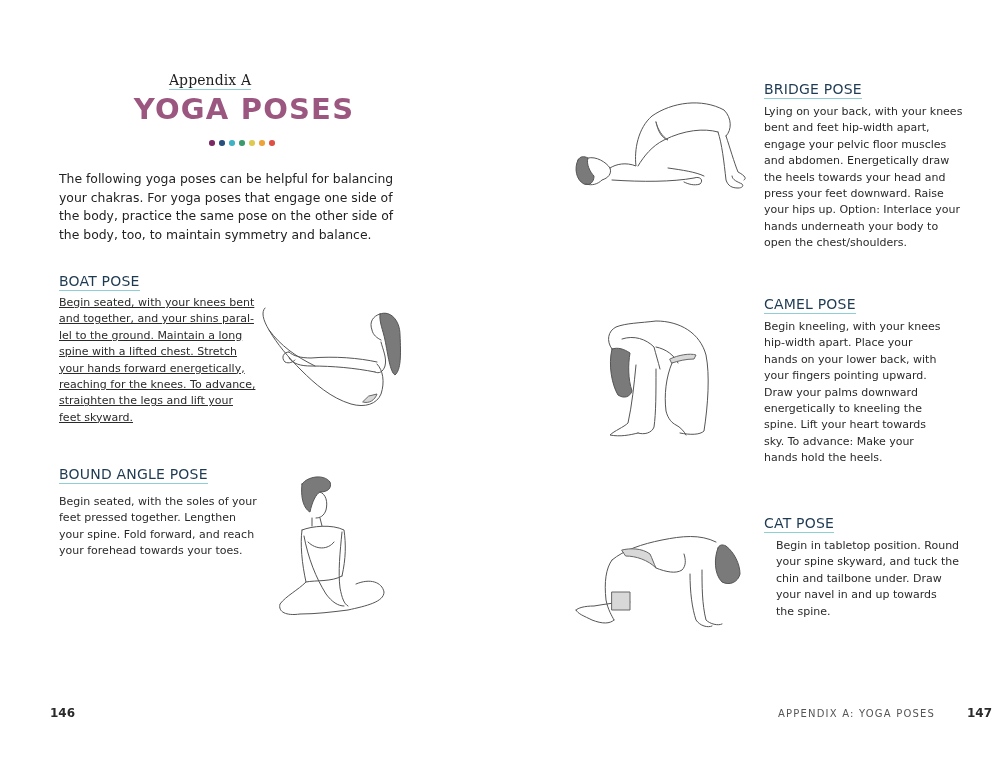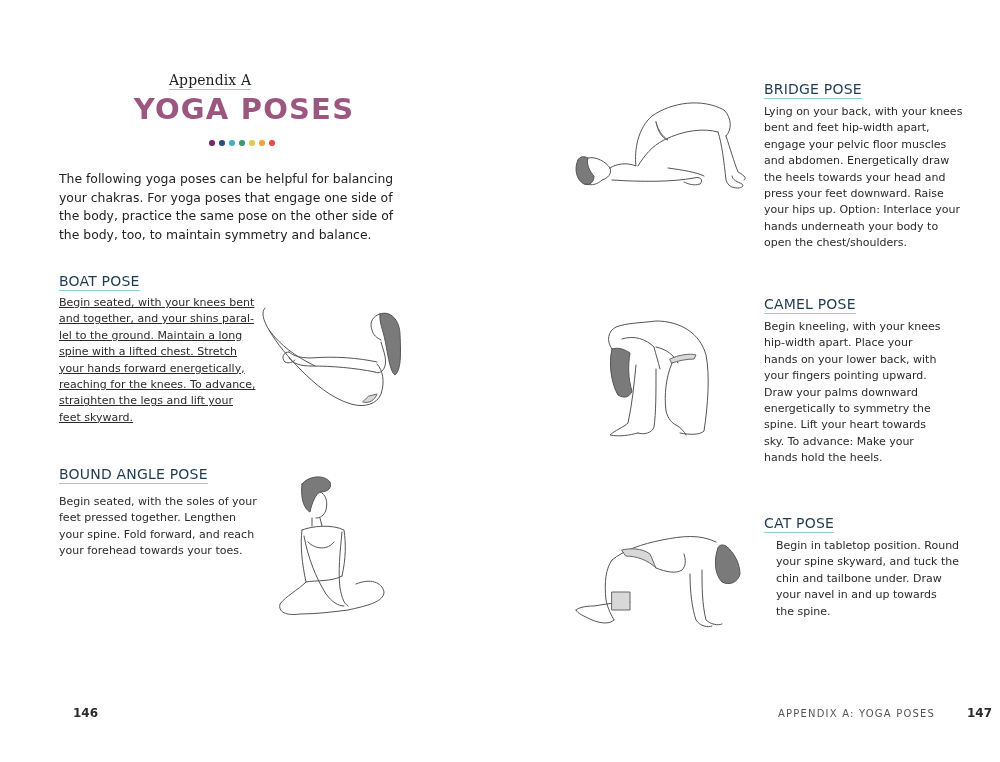--- a/index.html
+++ b/index.html
@@ -81,21 +81,21 @@
   <path d="M48 20 C54 22 56 30 54 38 C52 44 48 46 44 46"></path>
   <path d="M40 46 L40 54 M48 46 L50 54"></path>
   <path d="M30 58 C28 72 30 92 34 110 C26 118 14 124 8 132 C6 140 14 144 28 142 C44 142 60 140 76 138 C94 134 112 130 112 120 C110 110 98 106 84 112"></path>
   <path d="M30 58 C40 54 60 52 72 58 C74 72 74 86 70 104"></path>
   <path d="M36 70 C44 78 56 78 62 70"></path>
   <path d="M32 64 C36 86 44 106 54 122 C60 130 66 134 72 134"></path>
   <path d="M70 60 C68 80 66 100 68 116 C70 126 72 132 76 134"></path>
   <path d="M34 110 C44 108 60 110 70 104"></path>
 </svg>
 
-<div class="abs folio" style="left:73px; top:706px;">146</div>
+<div class="abs folio" style="left:50px; top:706px;">146</div>
 
 <div class="abs pose-heading" style="left:764px; top:81px;">
   <span>BRIDGE POSE</span>
 </div>
 <div class="abs pose-desc" style="left:764px; top:104px; width:200px;">
   <div>Lying on your back, with your knees</div>
   <div>bent and feet hip-width apart,</div>
   <div>engage your pelvic floor muscles</div>
   <div>and abdomen. Energetically draw</div>
   <div>the heels towards your head and</div>
@@ -118,21 +118,21 @@
 
 <div class="abs pose-heading" style="left:764px; top:296px;">
   <span>CAMEL POSE</span>
 </div>
 <div class="abs pose-desc" style="left:764px; top:319px; width:200px;">
   <div>Begin kneeling, with your knees</div>
   <div>hip-width apart. Place your</div>
   <div>hands on your lower back, with</div>
   <div>your fingers pointing upward.</div>
   <div>Draw your palms downward</div>
-  <div>energetically to symmetry the</div>
+  <div>energetically to kneeling the</div>
   <div>spine. Lift your heart towards</div>
   <div>sky. To advance: Make your</div>
   <div>hands hold the heels.</div>
 </div>
 <svg class="illus" style="left:600px; top:315px;" width="120" height="125" viewBox="0 0 120 125">
   <path class="hair" d="M12 34 C8 50 12 70 18 80 C24 84 30 82 32 76 C28 64 28 50 30 38 C24 34 18 32 12 34 Z"></path>
   <path d="M12 34 C6 26 8 16 16 12 C26 8 40 8 56 6 C80 6 100 18 106 40 C110 60 108 90 104 116 C100 120 90 120 80 118"></path>
   <path d="M22 24 C34 20 46 24 54 32 C56 40 58 46 60 54"></path>
   <path d="M56 32 C66 34 74 40 78 48"></path>
   <path class="shade" d="M70 44 C78 40 90 38 96 40 L94 44 C86 44 78 46 72 48 Z"></path>

